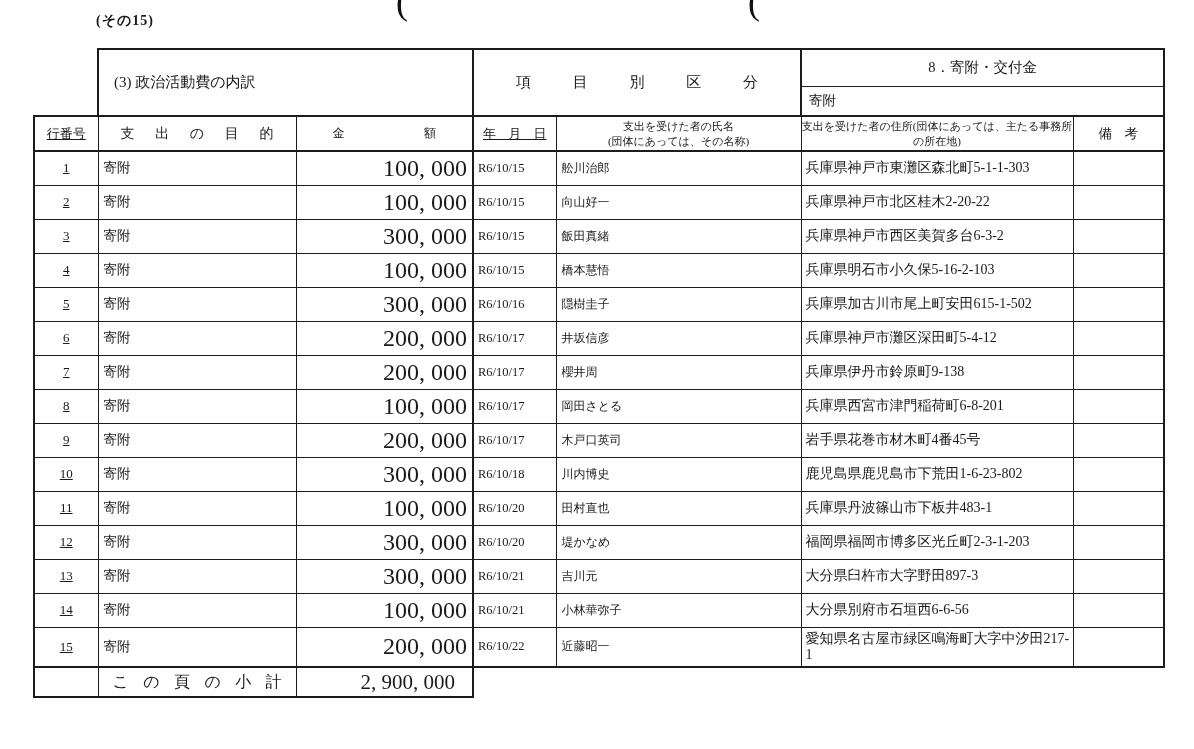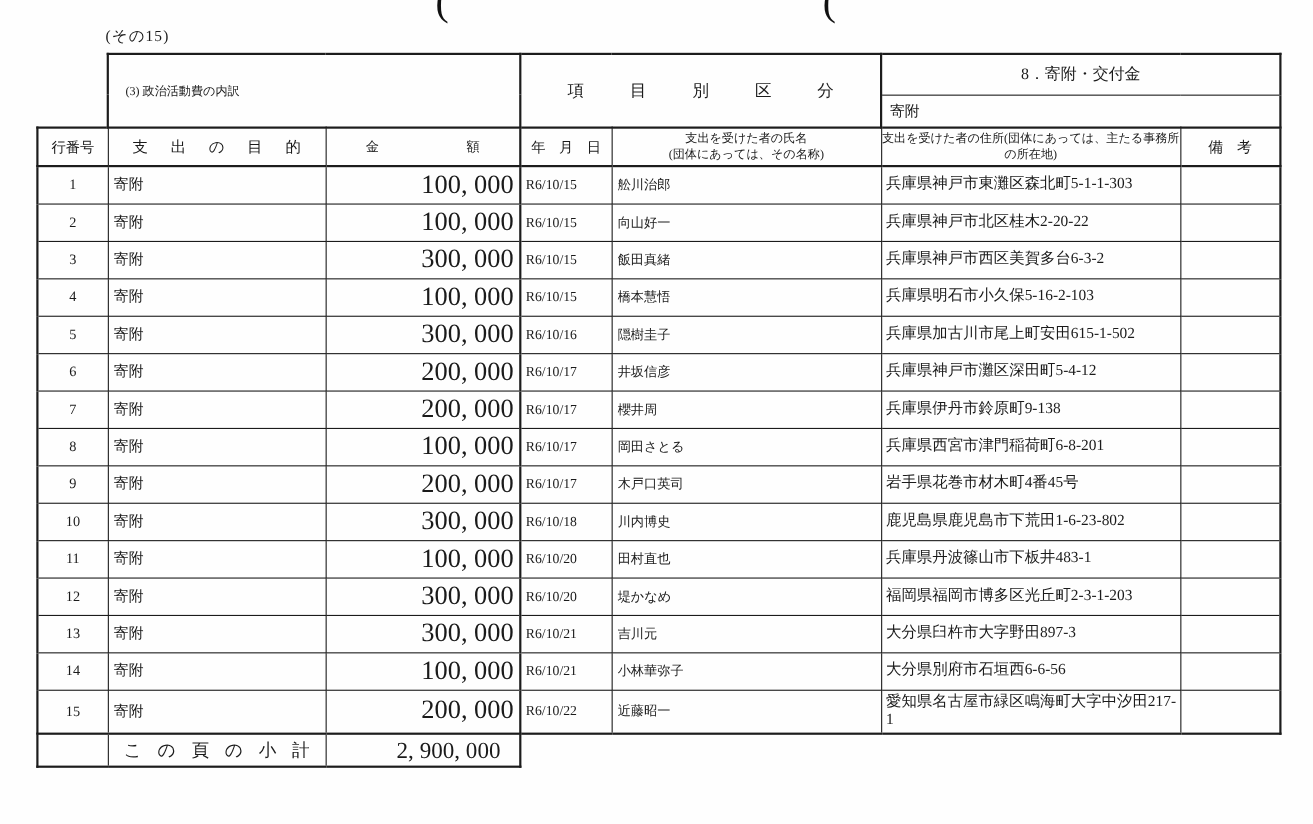--- a/index.html
+++ b/index.html
@@ -1,46 +1,46 @@
 <!DOCTYPE html>
 <html><head>
 <meta charset="utf-8">
 <style>
   html,body { margin:0; padding:0; background:#ffffff; }
   .page {
     position:relative; width:1194px; height:749px; background:#fefefe;
     overflow:hidden; color:#1a1a1a;
     font-family:"Liberation Serif","DejaVu Serif",serif;
   }
-  .corner-note { position:absolute; left:96px; top:24px; font-size:14px; letter-spacing:1px; }
+  .corner-note { position:absolute; left:96px; top:12px; font-size:14px; letter-spacing:1px;font-weight:bold; }
   .artifact { position:absolute; top:-19px; font-size:36px; color:#111; }
   .artifact.a-left { left:396px; }
   .artifact.a-right { left:748px; }
 
   table.report {
     position:absolute; left:33px; top:48px; width:1130px;
     border-collapse:collapse; table-layout:fixed;
   }
   td {
     border:1px solid #1c1c1c; padding:0; vertical-align:middle;
     font-size:13px; overflow:hidden; white-space:nowrap;
   }
   
   .b2  { border-width:2px; }
   .bt2 { border-top-width:2px; }
   .bb2 { border-bottom-width:2px; }
-  .bl2 { border-left-width:2px; }
+  .bl2 { border-left-width:2px;text-decoration:underline; }
   .br2 { border-right-width:2px; }
   .bb1 { border-bottom-width:1px; }
   .bt1 { border-top-width:1px; }
   .nob { border:none; }
 
   .jst { text-align:justify; text-align-last:justify; }
 
-  .section-title { font-size:11px; padding-left:15px; }
+  .section-title { font-size:15px; padding-left:15px; }
   .cat-inner { padding:0 42px; font-size:15px; }
   .kifu-head { text-align:center; font-size:14.5px; }
   .kifu-sub  { font-size:13.5px; padding-left:7px; }
 
   .h-rowno { text-align:center; font-size:13px; }
   .h-purpose-inner { padding:0 22px; font-size:14px; }
   .h-amount-inner  { padding:0 36px; font-size:12px; }
   .h-date-inner    { padding:0 9px;  font-size:13px; }
   .h-small { font-size:11px; text-align:center; line-height:1.3; white-space:normal; }
   .h-remarks-inner { padding:0 25px; font-size:13.5px; }

